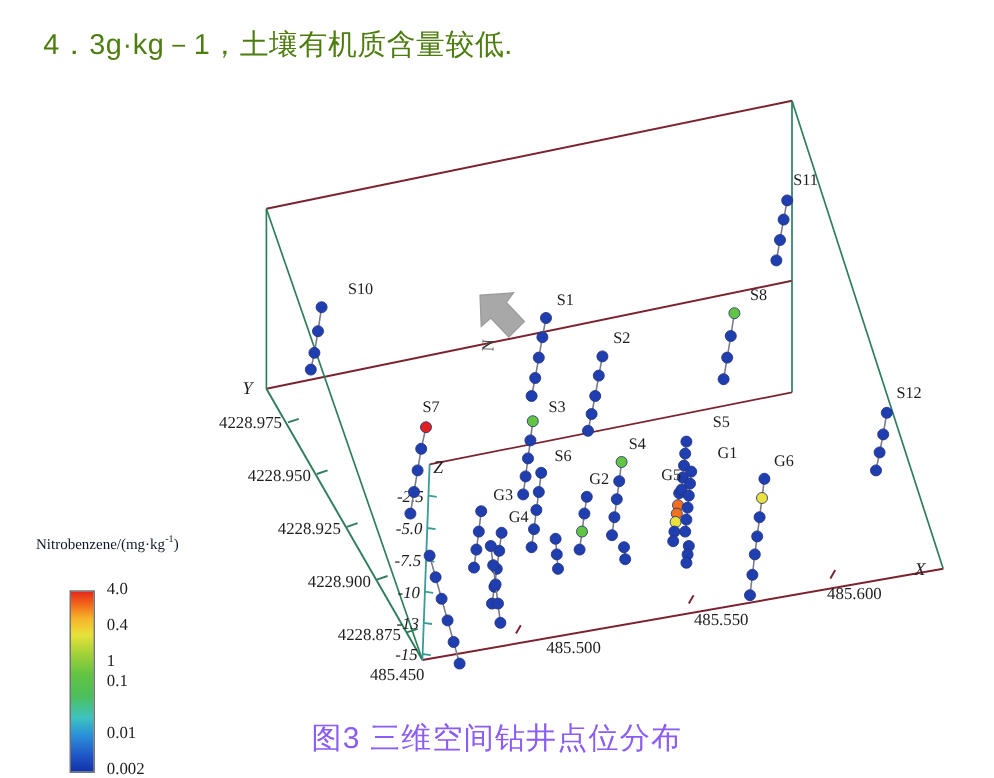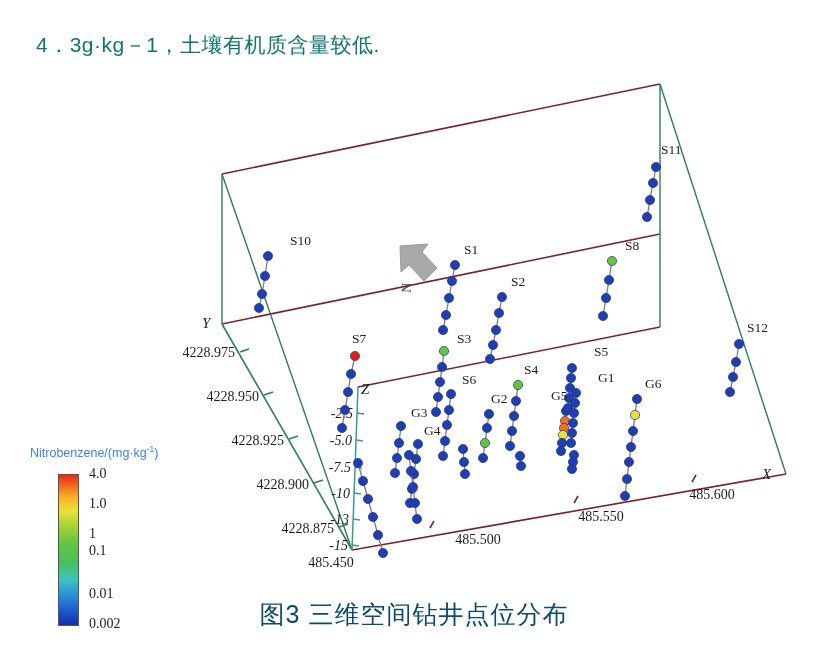--- a/index.html
+++ b/index.html
@@ -13,24 +13,24 @@
     position: relative;
     overflow: hidden;
     font-family: "Liberation Serif", "DejaVu Serif", serif;
     color: #222;
   }
 
   
   #header-text {
     position: absolute;
     left: 36px;
-    top: 31px;
+    top: 21px;
     font-family: "Liberation Sans", "DejaVu Sans", sans-serif;
-    font-size: 21px;
-    color: #0f766e;
+    font-size: 24px;
+    color: #4d7c0f;
     letter-spacing: 0.5px;
     white-space: nowrap;
   }
 
   
   #figure-area {
     position: absolute;
     left: 0;
     top: 62px;
     width: 828px;
@@ -44,41 +44,41 @@
 
   
   #figure-caption {
     position: absolute;
     left: 0;
     top: 598px;
     width: 828px;
     text-align: center;
     font-family: "Liberation Sans", "DejaVu Sans", sans-serif;
     font-size: 25px;
-    color: #0c4a6e;
+    color: #8b5cf6;
     letter-spacing: 1px;
   }
 
   
   #legend-block {
     position: absolute;
     left: 30px;
     top: 382px;
     width: 175px;
   }
   #legend-title {
-    font-family: Liberation Sans, sans-serif;
+    font-family: Liberation Serif, serif;
     font-size: 12.5px;
-    color: #3b82f6;
+    color: #0f172a;
     white-space: nowrap;
   }
   #legend-title sup { font-size: 8.5px; }
   #colorbar-wrap {
     position: relative;
-    margin-top: 9px;
+    margin-top: 26px;
     margin-left: 28px;
     width: 120px;
     height: 160px;
   }
   #colorbar {
     position: absolute;
     left: 0;
     top: 5px;
     width: 19px;
     height: 150px;
@@ -409,21 +409,21 @@
         <text x="661" y="92" class="site-label">S11</text>
         <text x="747" y="270" class="site-label">S12</text>
       </g>
   </svg>
 
   <div id="legend-block">
     <div id="legend-title"><span>Nitrobenzene/(mg·kg</span><sup>-1</sup><span>)</span></div>
     <div id="colorbar-wrap">
       <div id="colorbar"></div>
       <div class="cb-label" style="top:5px">4.0</div>
-      <div class="cb-label" style="top:35px">1.0</div>
+      <div class="cb-label" style="top:35px">0.4</div>
       <div class="cb-label" style="top:65px">1</div>
       <div class="cb-label" style="top:82px">0.1</div>
       <div class="cb-label" style="top:125px">0.01</div>
       <div class="cb-label" style="top:155px">0.002</div>
     </div>
   </div>
 </div>
 
 <div id="figure-caption">图3 三维空间钻井点位分布</div>
 

